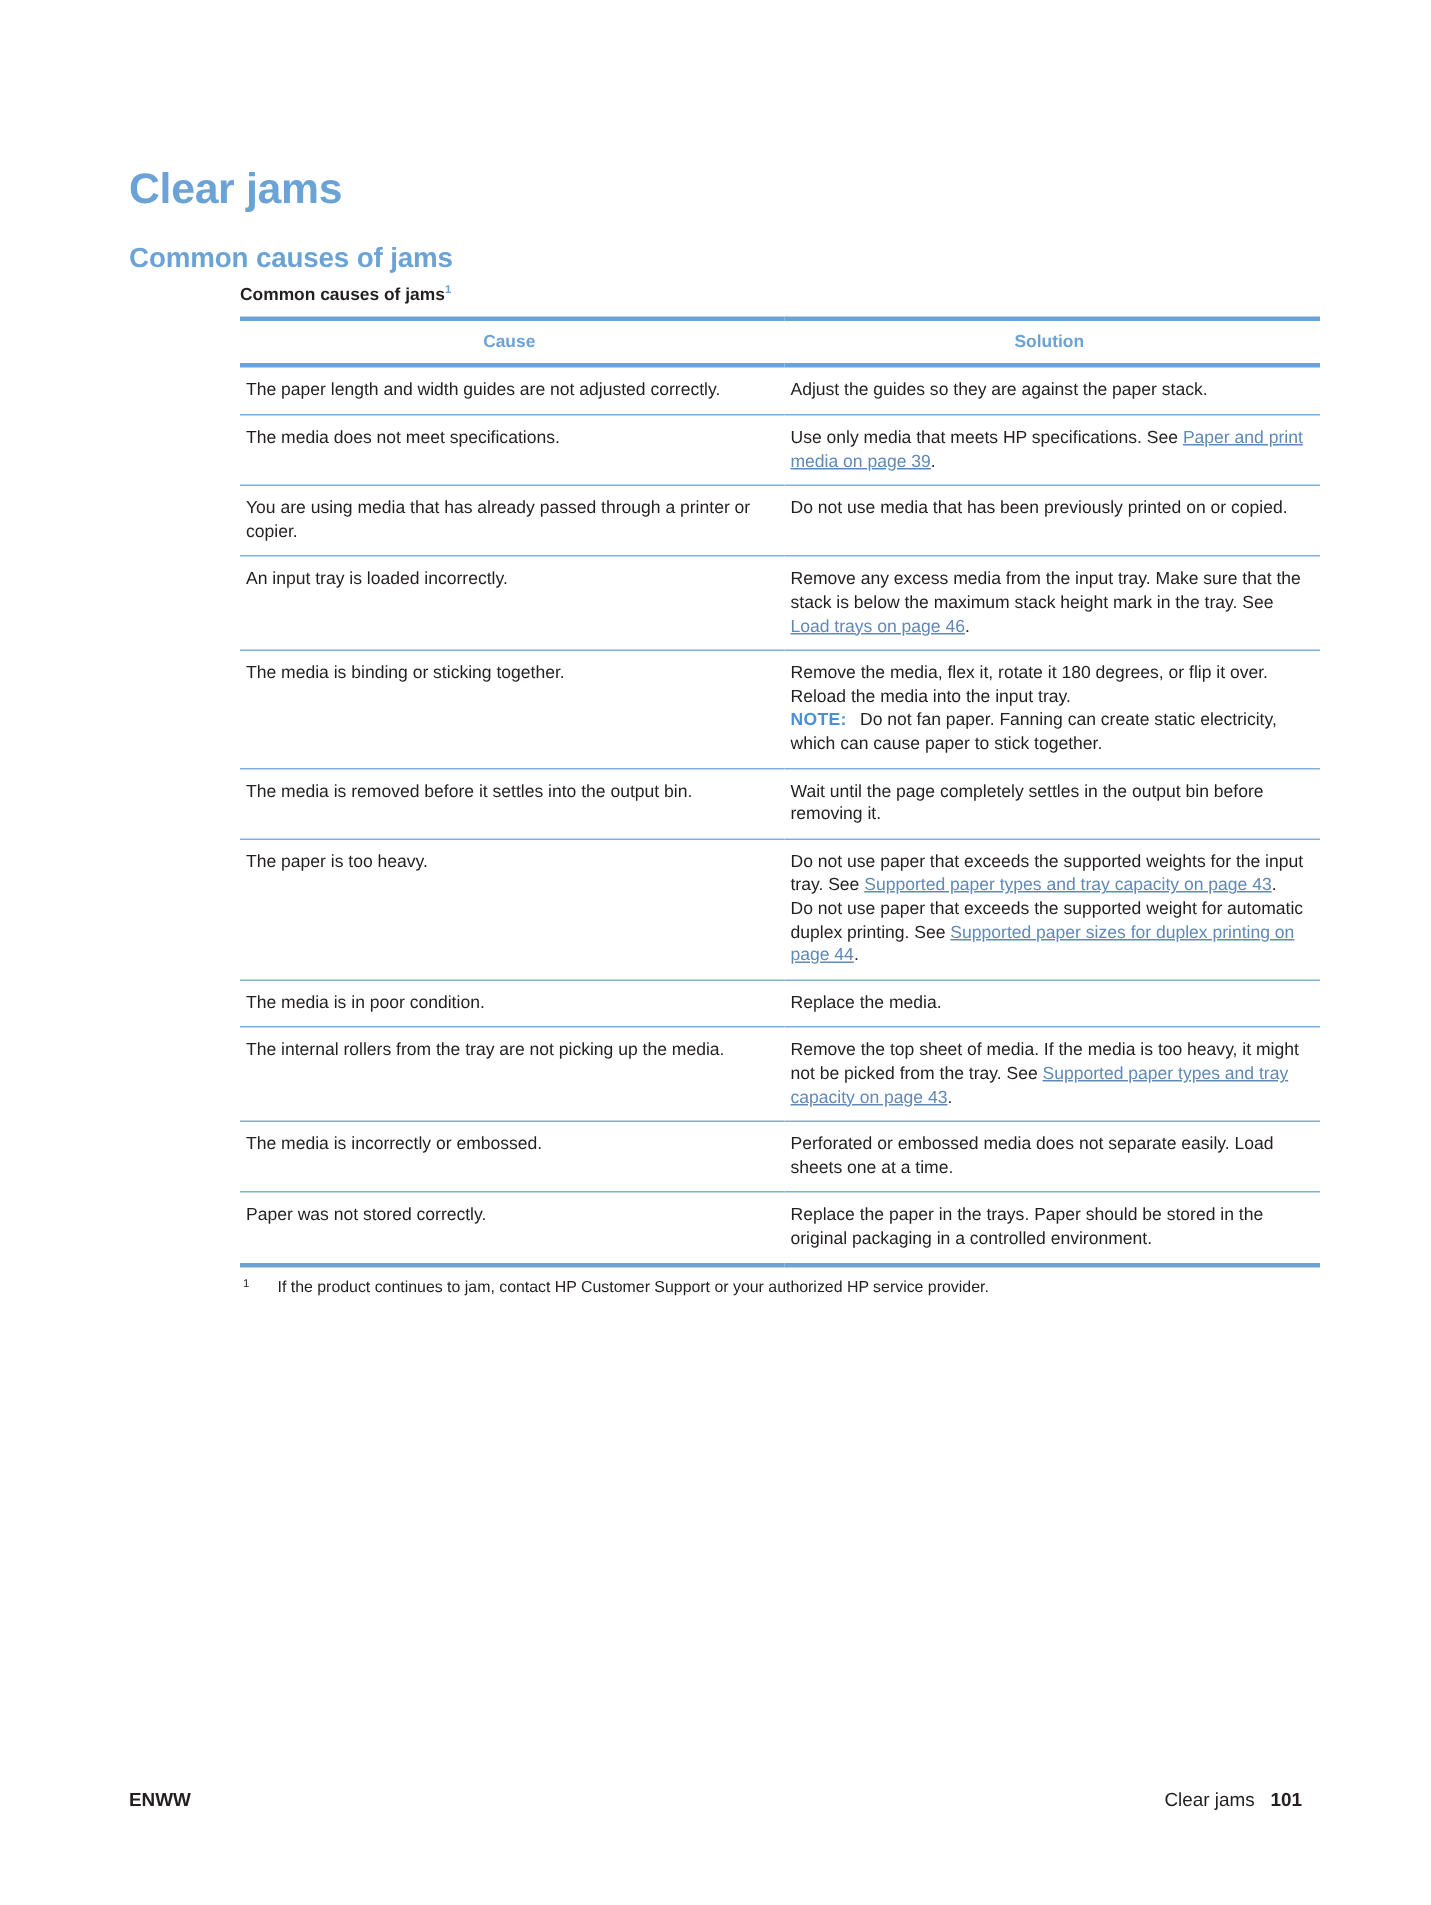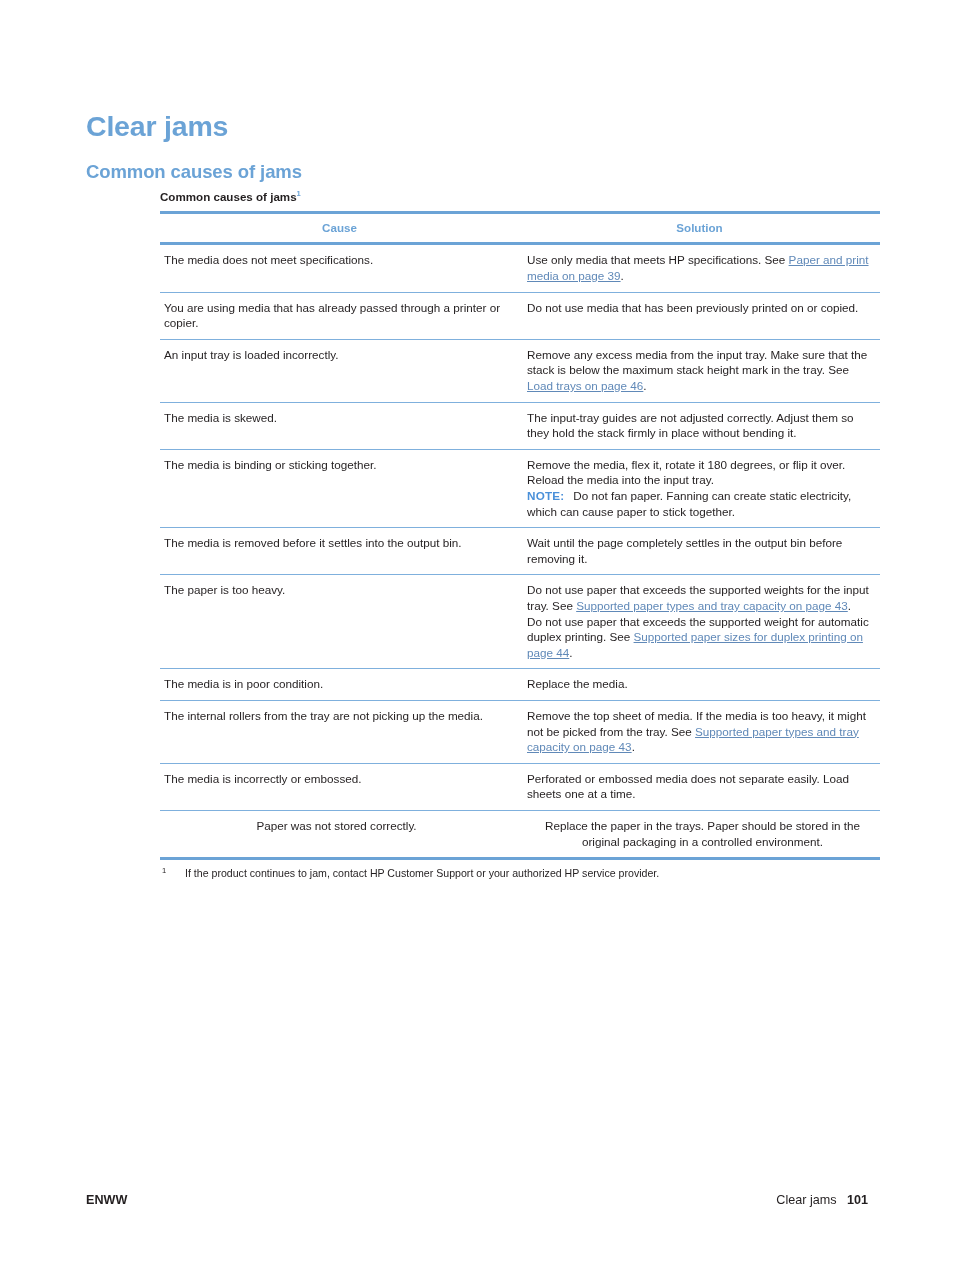--- a/index.html
+++ b/index.html
@@ -88,21 +88,20 @@
     color: #231f20;
     padding: 7px 14px 8px 4px;
     vertical-align: top;
     border-bottom: 1px solid #7fb0dd;
   }
   table.jamtable tbody td.sol {
     padding-right: 2px;
   }
   table.jamtable tbody tr:last-child td {
     border-bottom: 3px solid #6ba3d6;
-    text-align: center;
   }
 
   .para + .para { }
 
   a.xref {
     color: #6089b8;
     text-decoration: underline;
   }
   .note-label {
     color: #4a90d9;
@@ -162,41 +161,41 @@
         <col class="c-sol">
       </colgroup>
       <thead>
         <tr>
           <th>Cause</th>
           <th>Solution</th>
         </tr>
       </thead>
       <tbody id="jam-rows">
           <tr>
+            <td class="cause">The paper length and width guides are not adjusted correctly.</td>
+            <td class="sol">
+              <div class="para">Adjust the guides so they are against the paper stack.</div>
+            </td>
+          </tr>
+          <tr>
             <td class="cause">The media does not meet specifications.</td>
             <td class="sol">
               <div class="para">Use only media that meets HP specifications. See <a class="xref" href="#">Paper and print media on page 39</a>.</div>
             </td>
           </tr>
           <tr>
             <td class="cause">You are using media that has already passed through a printer or copier.</td>
             <td class="sol">
               <div class="para">Do not use media that has been previously printed on or copied.</div>
             </td>
           </tr>
           <tr>
             <td class="cause">An input tray is loaded incorrectly.</td>
             <td class="sol">
               <div class="para">Remove any excess media from the input tray. Make sure that the stack is below the maximum stack height mark in the tray. See <a class="xref" href="#">Load trays on page 46</a>.</div>
-            </td>
-          </tr>
-          <tr>
-            <td class="cause">The media is skewed.</td>
-            <td class="sol">
-              <div class="para">The input-tray guides are not adjusted correctly. Adjust them so they hold the stack firmly in place without bending it.</div>
             </td>
           </tr>
           <tr>
             <td class="cause">The media is binding or sticking together.</td>
             <td class="sol">
               <div class="para">Remove the media, flex it, rotate it 180 degrees, or flip it over. Reload the media into the input tray.</div>
               <div class="para"><span class="note-label">NOTE:</span><span class="note-gap"></span>Do not fan paper. Fanning can create static electricity, which can cause paper to stick together.</div>
             </td>
           </tr>
           <tr>

